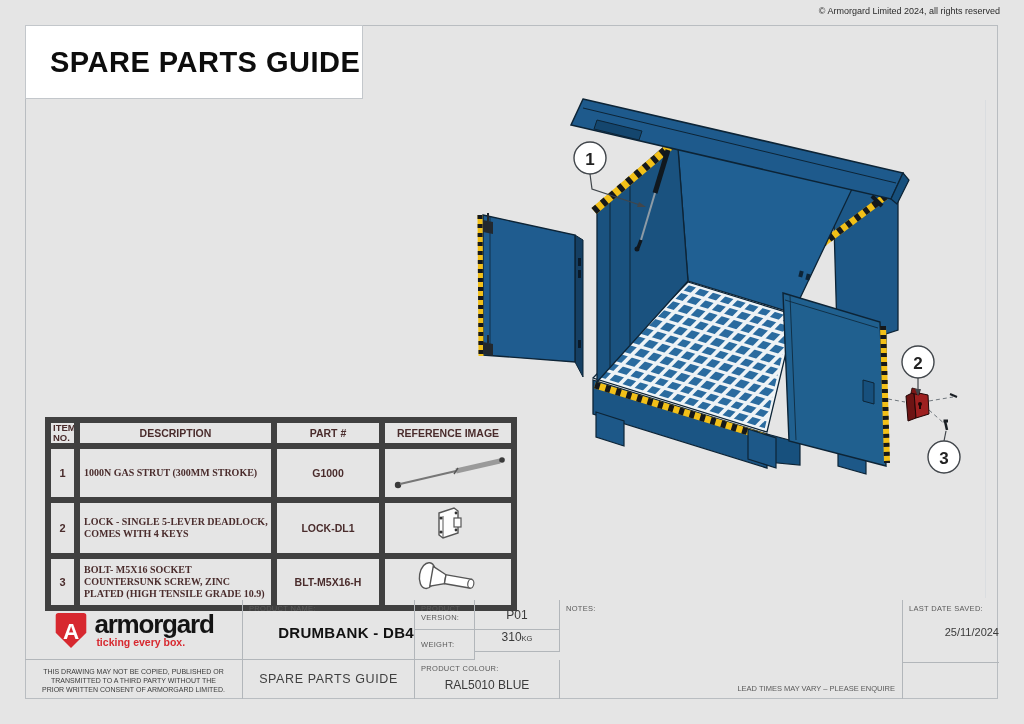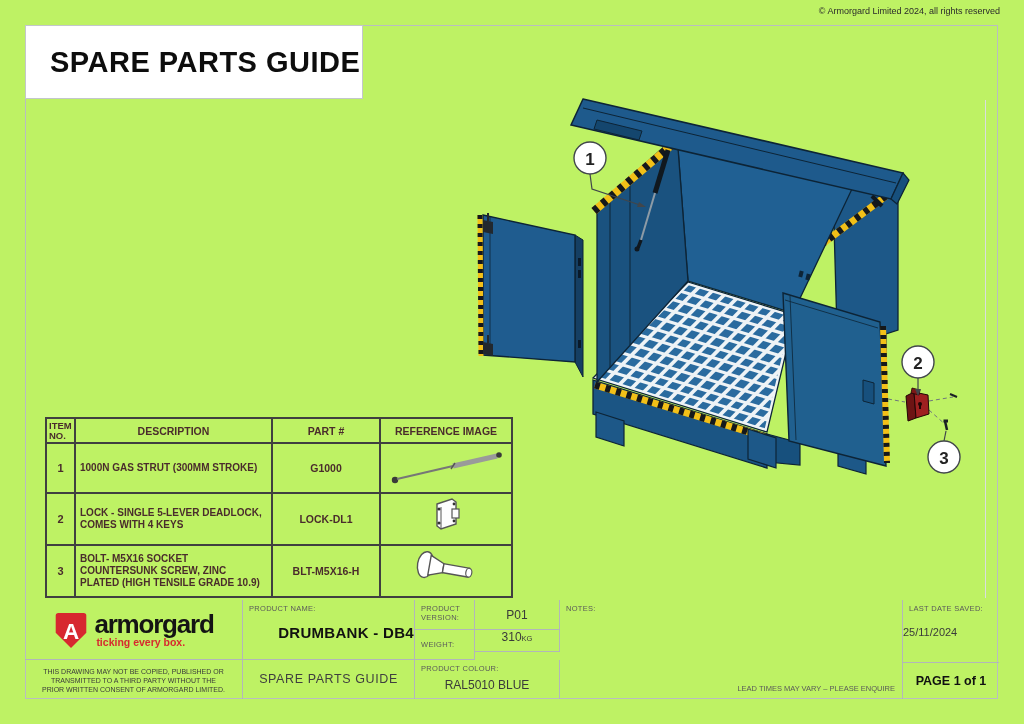--- a/index.html
+++ b/index.html
@@ -1,33 +1,33 @@
 <!DOCTYPE html>
 <html><head>
 <meta charset="utf-8">
 <style>
   html,body{margin:0;padding:0;background:#fff;}
-  .page{position:relative;width:1024px;height:724px;background:#bef264;
+  .page{position:relative;width:1024px;height:724px;background:#e5e5e5;
         font-family:"Liberation Sans",sans-serif;overflow:hidden;}
   .copyright{position:absolute;top:6px;right:24px;font-size:9px;color:#2b2b2b;}
   .frame{position:absolute;left:25px;top:25px;width:973px;height:674px;border:1px solid #b9bdc1;box-sizing:border-box;}
   .inner-edge{position:absolute;left:985px;top:100px;width:1px;height:498px;background:#dadde0;}
   .title-box{position:absolute;left:25px;top:25px;width:338px;height:74px;border:1px solid #c3c7cb;background:#fff;box-sizing:border-box;}
   .title-box .t{font-size:29px;font-weight:800;letter-spacing:.5px;color:#0d0d0d;line-height:72px;padding-left:24px;white-space:nowrap;}
   .drawing{position:absolute;left:0;top:0;width:1024px;height:724px;}
 
   
   .parts{position:absolute;left:45px;top:417px;border-collapse:collapse;table-layout:fixed;width:466px;
          color:#4a2c2c;}
-  .parts td,.parts th{border:2px solid #404040;box-sizing:border-box;vertical-align:middle;overflow:hidden;}
+  .parts td,.parts th{border:6px solid #404040;box-sizing:border-box;vertical-align:middle;overflow:hidden;}
   .parts{border:2px solid #5a3c3c;}
   .parts th{font-size:10.5px;font-weight:bold;text-align:center;height:25px;padding:0 2px;}
   .parts th.itemh{font-size:9.5px;text-align:left;line-height:1.05;padding-left:2px;}
   .parts td.item{text-align:center;font-weight:bold;font-size:11px;}
-  .parts td.desc{font-size:10px;font-weight:bold;line-height:1.18;padding:2px 3px 2px 4px;text-align:left;}
+  .parts td.desc{font-size:10px;font-weight:bold;line-height:1.18;padding:2px 3px 2px 4px;text-align:left;font-family:Liberation Serif, serif;}
   .parts td.part{text-align:center;font-weight:bold;font-size:10.5px;}
   .parts td.ref{text-align:center;}
   .r1{height:48px}.r2{height:50px}.r3{height:52px}
 
   
   .tb{position:absolute;left:25px;top:600px;width:973px;height:99px;box-sizing:border-box;}
   .cell{position:absolute;box-sizing:border-box;border-color:#b2b6ba;border-style:solid;border-width:0;}
   .lbl{font-size:7.5px;color:#5a5a5a;letter-spacing:.3px;}
   .cell .lbl{position:absolute;top:4px;left:6px;}
   .val{color:#3a3a3a;}
@@ -45,21 +45,21 @@
   .c-wtl{left:390px;top:30px;width:60px;height:30px;border-right-width:1px;border-bottom-width:1px;}
   .c-wtl .lbl{padding-top:10px;}
   .c-wtv{left:450px;top:22px;width:85px;height:30px;border-right-width:1px;border-bottom-width:1px;
          text-align:center;font-size:12px;line-height:30px;}
   .c-wtv .unit{font-size:7.5px;}
   .c-col{left:390px;top:60px;width:145px;height:39px;border-right-width:1px;}
   .c-col .cv{margin-top:18px;text-align:center;font-size:12px;}
   .c-notes{left:535px;top:0;width:343px;height:99px;border-right-width:1px;}
   .c-notes .lead{position:absolute;right:7px;bottom:6px;font-size:7.5px;color:#5a5a5a;}
   .c-date{left:878px;top:0;width:96px;height:63px;border-bottom-width:1px;}
-  .c-date .dv{margin-top:26px;text-align:left;font-size:11px;}
+  .c-date .dv{margin-top:26px;text-align:right;font-size:11px;}
   .c-page{left:878px;top:63px;width:96px;height:36px;text-align:center;
           font-size:12.5px;font-weight:800;color:#101010;line-height:36px;}
   .logo-wrap{display:flex;align-items:center;justify-content:center;height:100%;gap:5px;}
   .logo-text .nm{font-size:26px;font-weight:800;letter-spacing:-1.2px;color:#141414;line-height:24px;}
   .logo-text .tg{font-size:10.5px;font-weight:bold;color:#d7282f;margin-top:0px;padding-left:2px;}
 </style>
 </head>
 <body>
 
 <div class="page">
@@ -337,18 +337,15 @@
     <div class="cell c-notes">
       <span class="lbl">NOTES:</span>
       <span class="lead">LEAD TIMES MAY VARY – PLEASE ENQUIRE</span>
     </div>
 
     <div class="cell c-date">
       <span class="lbl">LAST DATE SAVED:</span>
       <div class="dv val">25/11/2024</div>
     </div>
 
-    <div class="cell c-page">
-      <span>PAGE 1 of 1</span>
-    </div>
 
   </div>
 </div>
 
 </body></html>

